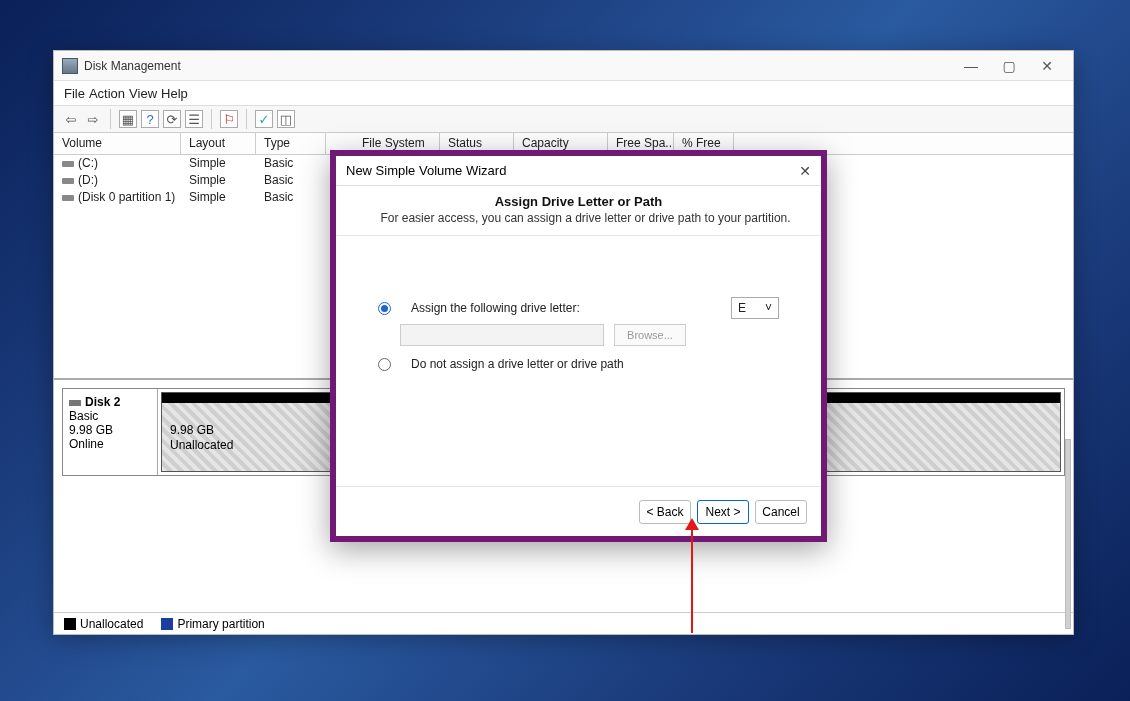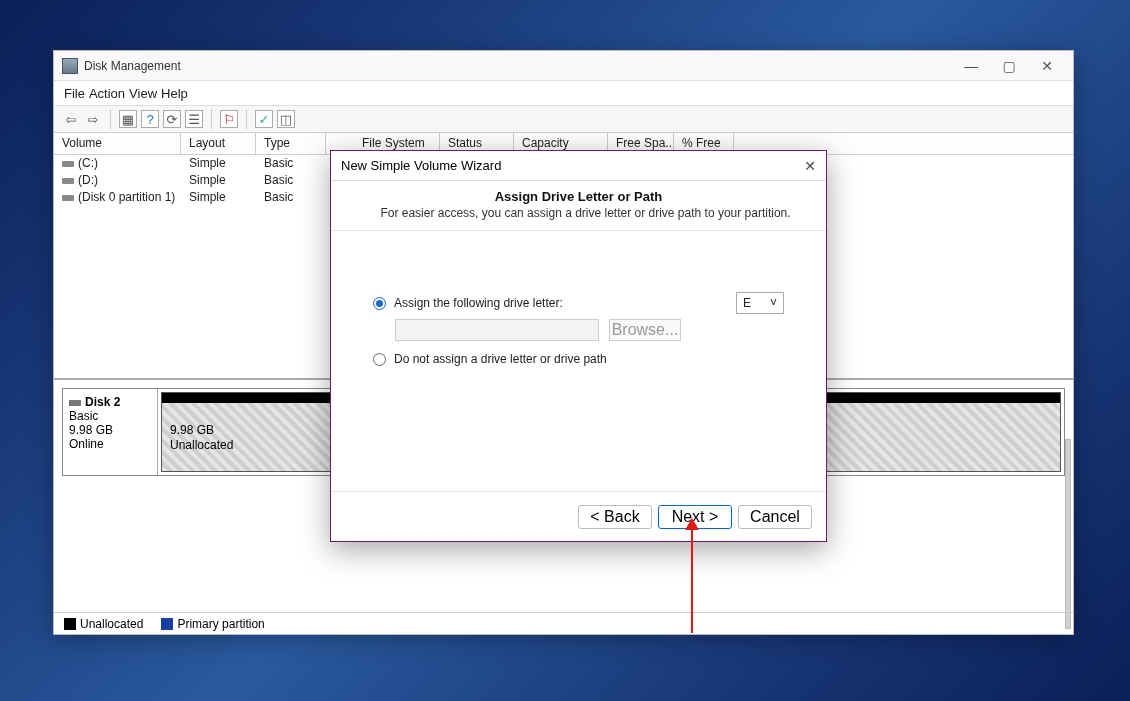--- a/index.html
+++ b/index.html
@@ -167,21 +167,21 @@
   .sw-blue  { background: #1a3fa0; }
 
   
   .wizard {
     position: absolute;
     left: 330px;
     top: 150px;
     width: 497px;
     height: 392px;
     background: #fff;
-    border: 1px solid #701a75;
+    border: 6px solid #701a75;
     box-shadow: 0 8px 28px rgba(0,0,0,0.35);
     display: flex;
     flex-direction: column;
     z-index: 10;
   }
   .wz-titlebar {
     height: 30px;
     border-bottom: 1px solid #ddd;
     display: flex; align-items: center;
     padding: 0 10px;
@@ -199,21 +199,21 @@
   .wz-body {
     flex: 1;
     padding: 60px 42px 10px 42px;
     font-size: 12px;
     color: #222;
   }
   .opt-row {
     display: flex;
     align-items: center;
     height: 24px;
-    gap: 8px;
+    gap: 20px;
   }
   .radio {
     width: 13px; height: 13px; border-radius: 50%;
     border: 1.5px solid #666;
     display: inline-flex; align-items: center; justify-content: center;
     flex-shrink: 0;
   }
   .radio.sel { border-color: #1a66d6; }
   .radio.sel::after {
     content: ""; display: block; width: 7px; height: 7px; border-radius: 50%;
@@ -231,37 +231,37 @@
     display: flex; gap: 10px; align-items: center;
     margin: 4px 0 6px 22px;
   }
   .mount-input {
     width: 204px; height: 22px;
     background: #f3f3f3; border: 1px solid #ccc;
   }
   .browse-btn {
     width: 72px; height: 22px;
     border: 1px solid #ccc; background: #fafafa;
-    color: #999; font-size: 16px;
+    color: #999; font-size: 11px;
     display: flex; align-items: center; justify-content: center; text-align: center;
   }
   .wz-footer {
     height: 50px;
     border-top: 1px solid #e4e4e4;
     display: flex;
     align-items: center;
     justify-content: flex-end;
     gap: 6px;
     padding: 0 14px;
   }
   .wz-btn {
-    width: 74px; height: 24px;
+    width: 52px; height: 24px;
     border: 1px solid #bbb;
     background: #fff;
-    font-size: 16px;
+    font-size: 12px;
     display: flex; align-items: center; justify-content: center;
     border-radius: 3px;
   }
   .wz-btn.primary { border: 1.5px solid #0a66d6; }
 
   
   .arrow {
     position: absolute;
     left: 691px;
     top: 528px;

